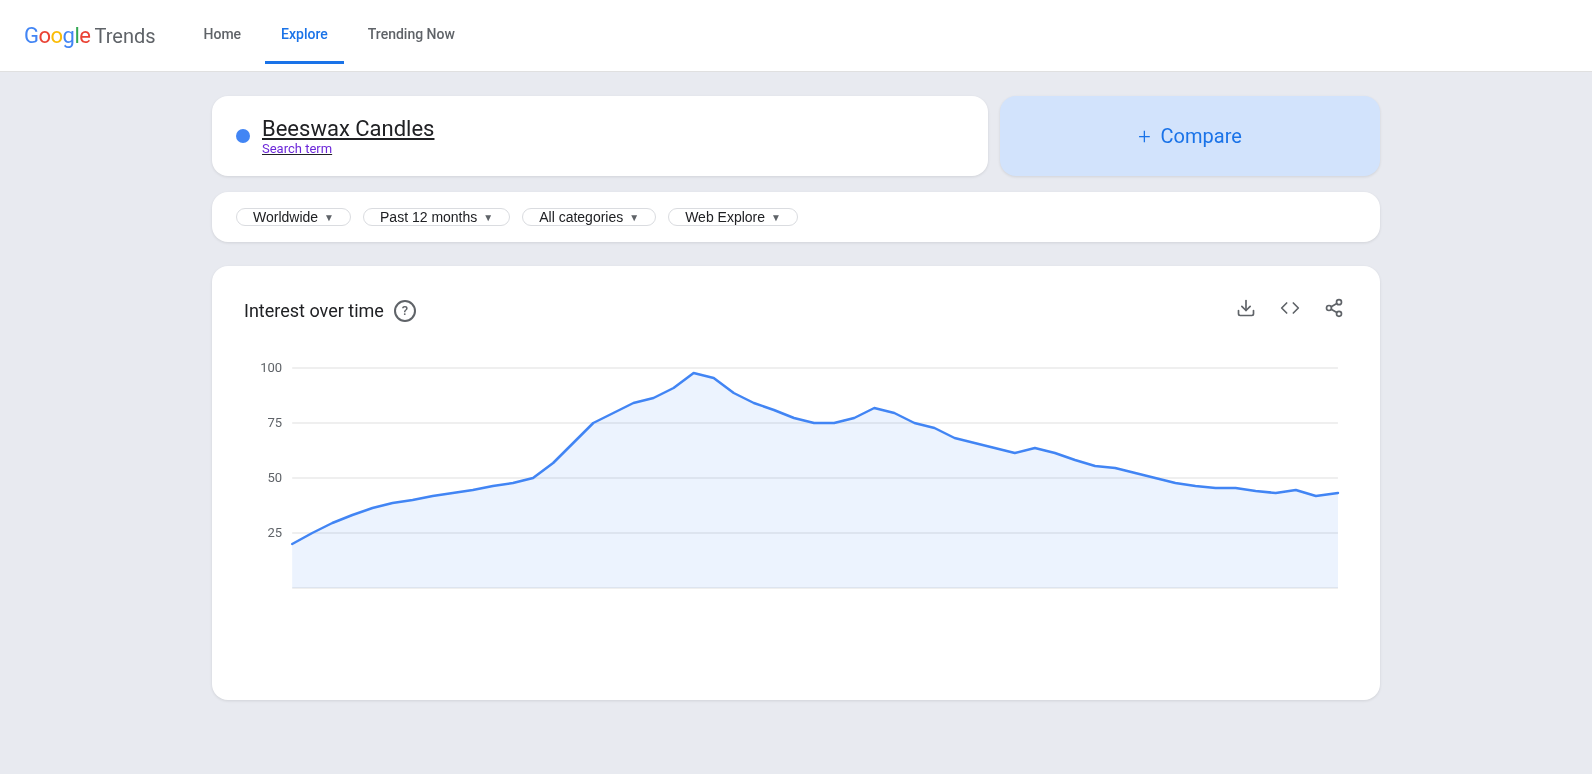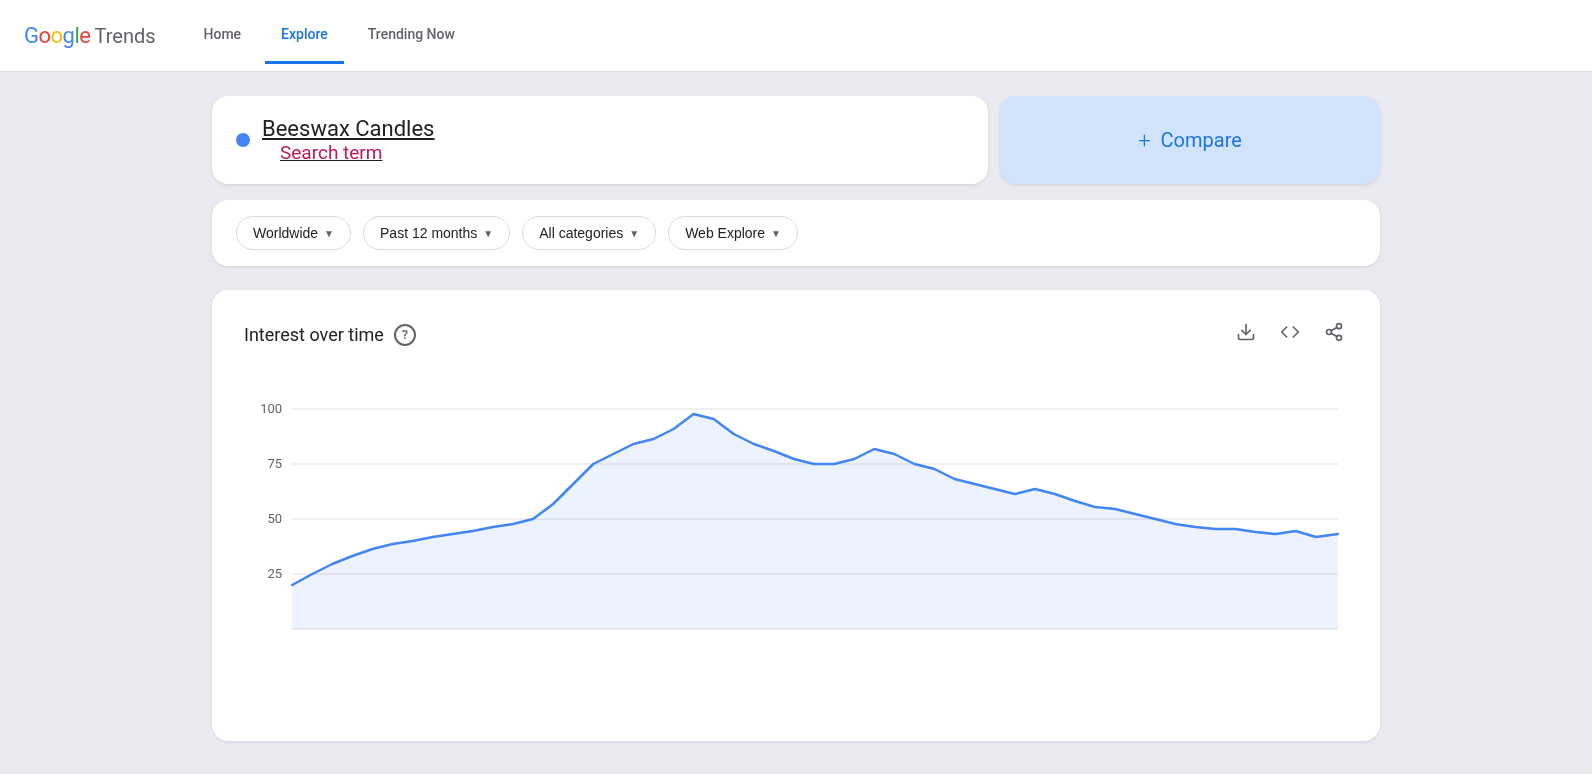--- a/index.html
+++ b/index.html
@@ -93,23 +93,22 @@
       border-radius: 50%;
       background: #4285F4;
       flex-shrink: 0;
     }
     .search-term-text {
       font-size: 22px;
       font-weight: 400;
       color: #202124;
     }
     .search-term-label {
-      font-size: 19px;
-      color: #be185d;
-      margin-left: 18px;
+      font-size: 13px;
+      color: #6d28d9;
     }
     .compare-card {
       background: #d2e3fc;
       border-radius: 16px;
       padding: 20px 40px;
       display: flex;
       align-items: center;
       justify-content: center;
       gap: 10px;
       cursor: pointer;
@@ -133,21 +132,21 @@
       border-radius: 16px;
       padding: 16px 24px;
       display: flex;
       gap: 12px;
       margin-bottom: 24px;
       box-shadow: 0 1px 3px rgba(0,0,0,0.1);
     }
     .filter-btn {
       border: 1px solid #dadce0;
       border-radius: 24px;
-      padding: 8px 16px;
+      padding: 0 16px;
       font-size: 14px;
       color: #202124;
       background: #fff;
       cursor: pointer;
       display: flex;
       align-items: center;
       gap: 6px;
     }
     .chevron {
       font-size: 10px;
@@ -158,21 +157,21 @@
     .chart-card {
       background: #fff;
       border-radius: 16px;
       padding: 28px 32px 32px;
       box-shadow: 0 1px 3px rgba(0,0,0,0.1);
     }
     .chart-header {
       display: flex;
       align-items: center;
       justify-content: space-between;
-      margin-bottom: 38px;
+      margin-bottom: 21px;
     }
     .chart-title-area {
       display: flex;
       align-items: center;
       gap: 10px;
     }
     .chart-title {
       font-size: 18px;
       font-weight: 400;
       color: #202124;

